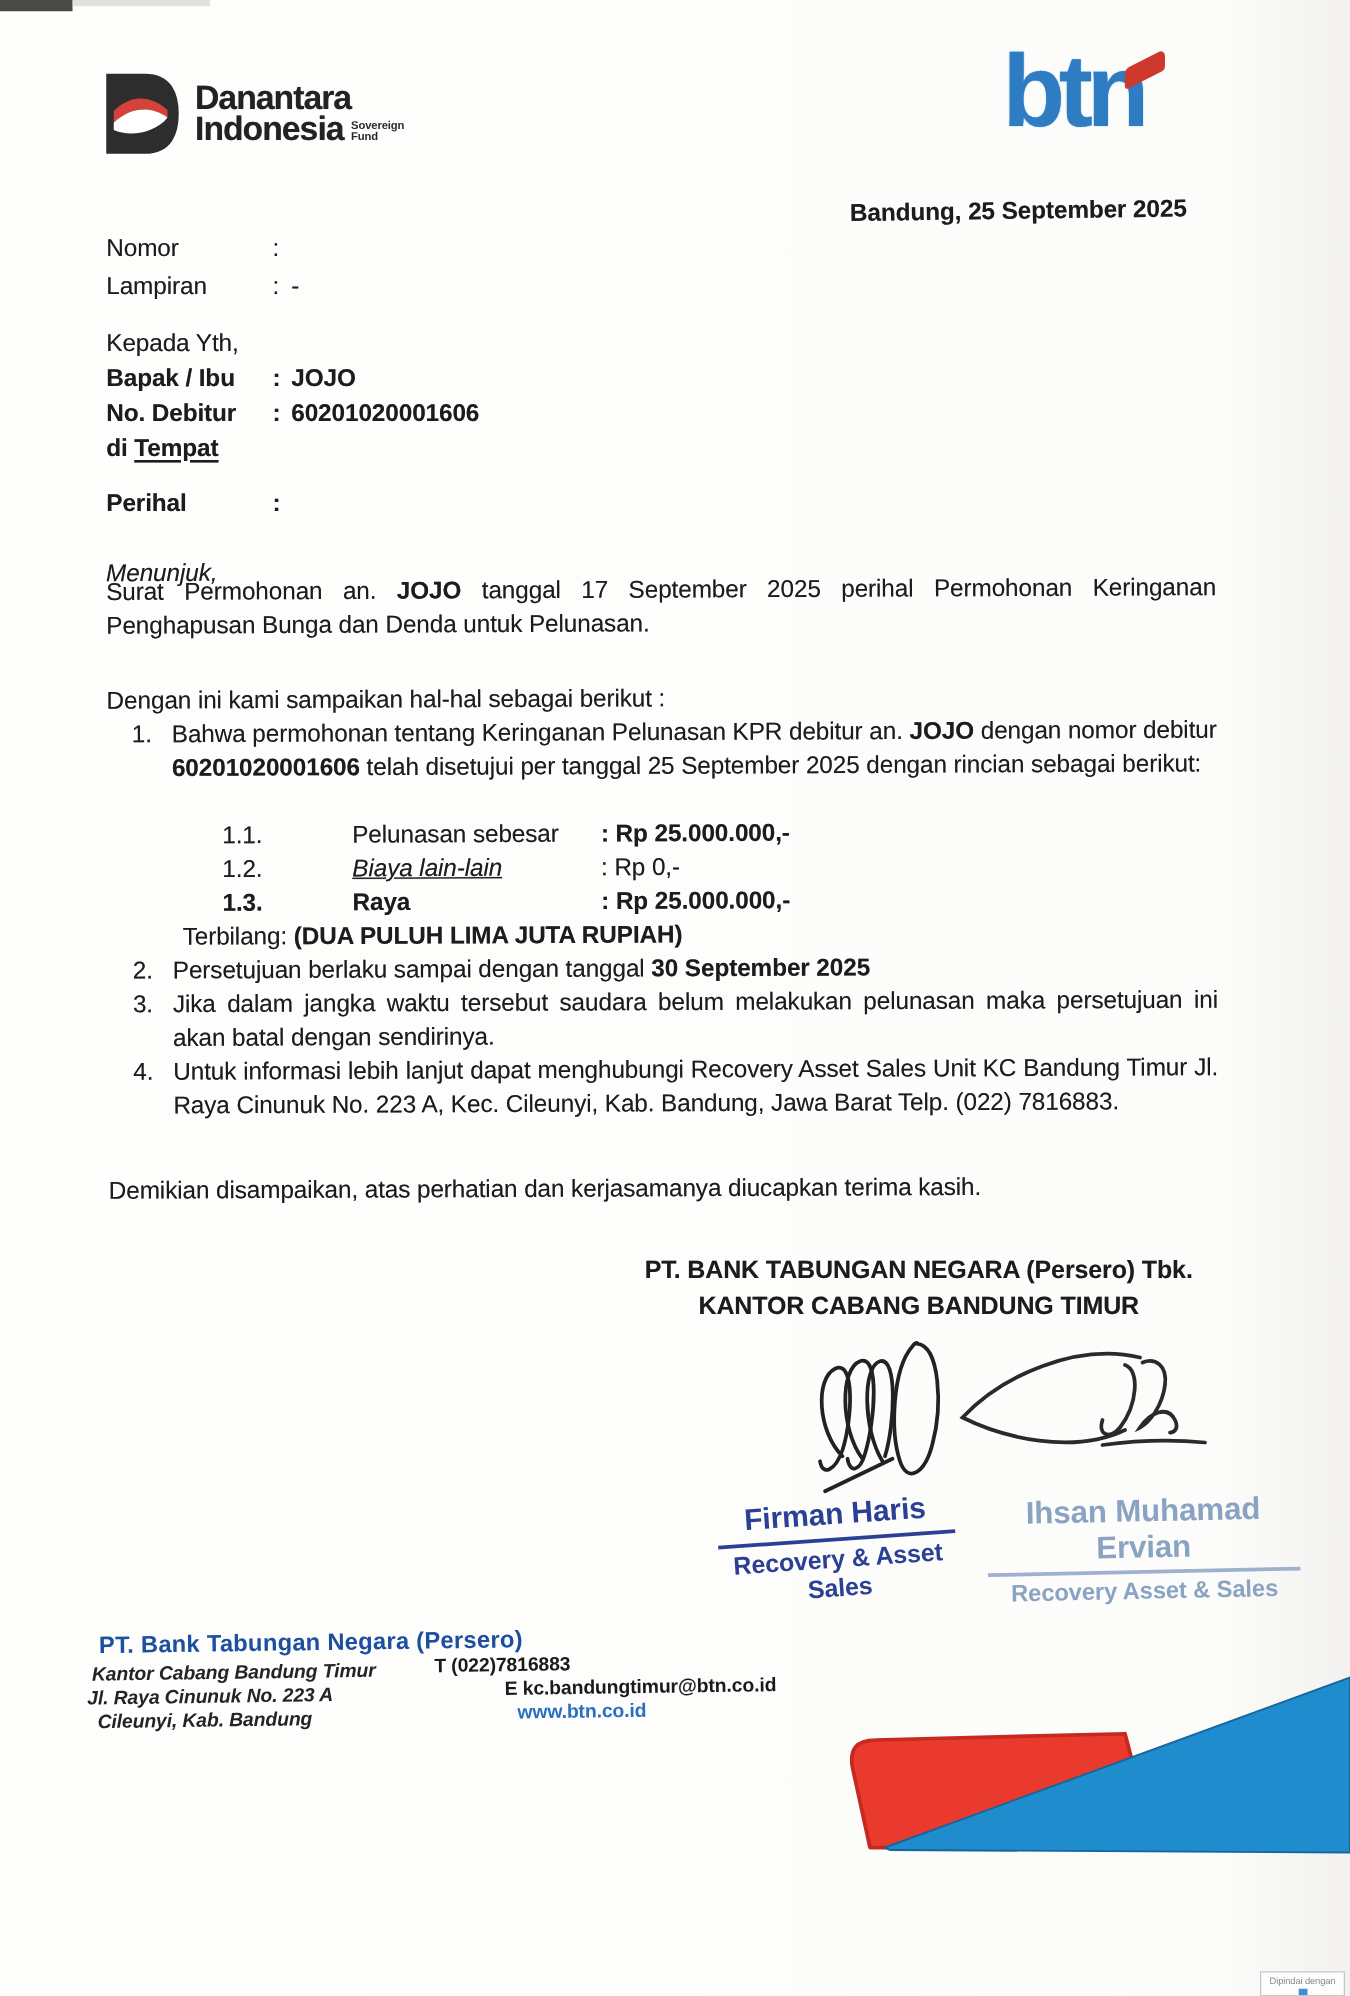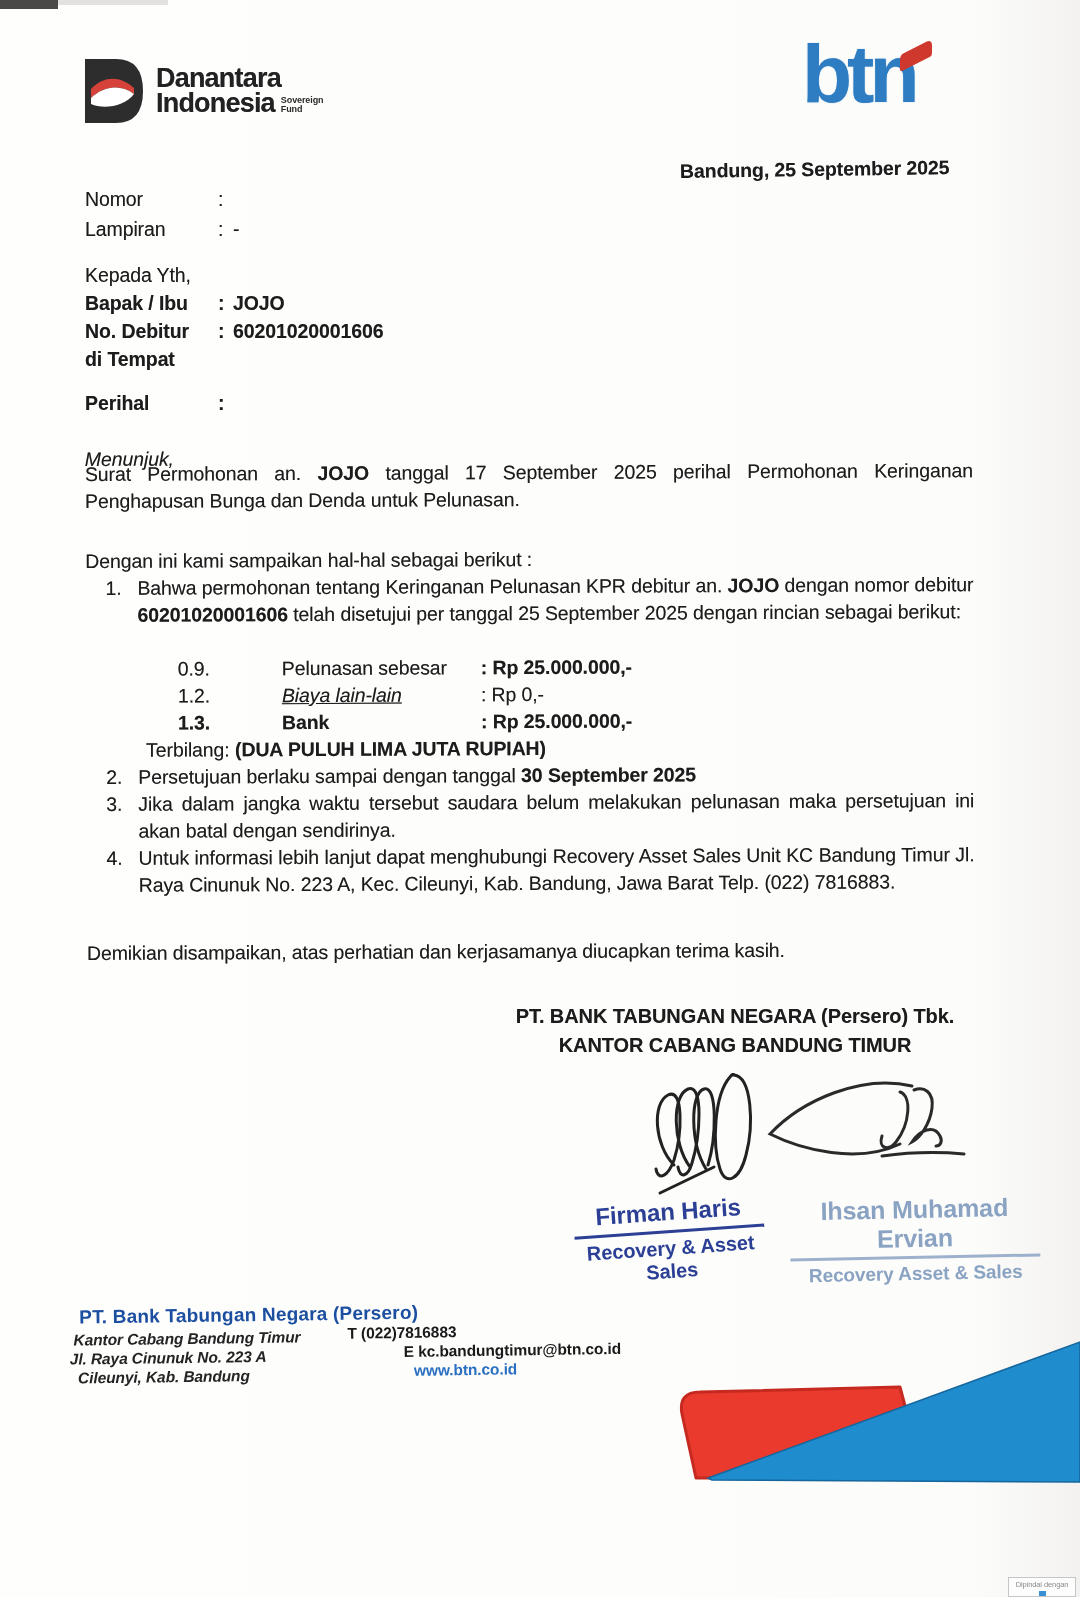--- a/index.html
+++ b/index.html
@@ -9,21 +9,21 @@
     margin:0 auto;
     background:linear-gradient(90deg,#fefefd 0%,#fcfcfb 90%,#f3f2f0 100%);
     overflow:hidden;
     font-family:"Liberation Sans",sans-serif;
     color:#1c1c1c;
     letter-spacing:-0.1px;
   }
   .abs{position:absolute;}
   .b{font-weight:bold;}
   .i{font-style:italic;text-decoration:underline;}
-  .u{text-underline-offset:3px;text-decoration-thickness:2px;text-align:right;}
+  .u{text-decoration:underline;text-underline-offset:3px;text-decoration-thickness:2px;text-align:right;}
   .body-text{font-size:19.5px;line-height:27px;text-shadow:0 0 0.5px rgba(20,20,20,0.45);}
   .kv-label{position:absolute;left:0;}
   .kv-colon{position:absolute;left:133px;}
   .kv-value{position:absolute;left:148px;white-space:nowrap;}
   .justify{text-align:justify;}
   
   .danantara-text{font-weight:800;font-size:27px;line-height:25px;color:#222;letter-spacing:-0.8px;text-shadow:0 0 0.6px rgba(0,0,0,0.5);}
   .danantara-tag{font-weight:bold;font-size:9px;line-height:9px;color:#2a2a2a;}
   .btn-word{font-weight:bold;font-size:82px;color:#2e7dc3;letter-spacing:-5px;line-height:80px;text-shadow:0 0 1px rgba(46,125,195,0.7);}
   .btn-accent{position:absolute;width:36px;height:15px;background:#cf382c;border-radius:4px 6px 2px 3px;transform:rotate(-27deg) skewX(-28deg);}
@@ -124,32 +124,32 @@
     <p class="abs body-text justify" style="left:85px;top:459px;width:888px;margin:0;"><span>Surat Permohonan an.</span> <span class="b">JOJO</span> <span>tanggal 17 September 2025  perihal Permohonan Keringanan Penghapusan Bunga dan Denda untuk Pelunasan.</span></p>
 
     <div class="abs body-text" style="left:85px;top:546px;">Dengan ini kami sampaikan hal-hal sebagai berikut :</div>
 
     <div class="num-item body-text" style="top:573px;">
       <span class="num">1.</span>
       <div class="content justify"><span>Bahwa permohonan tentang Keringanan Pelunasan KPR debitur an.</span> <span class="b">JOJO</span> <span>dengan nomor debitur</span> <span class="b">60201020001606</span> <span>telah disetujui per tanggal 25 September 2025 dengan rincian sebagai berikut:</span></div>
     </div>
 
     <div class="num-item body-text" style="top:654px;height:27px;">
-      <span class="sub-num">0.9.</span>
+      <span class="sub-num">1.1.</span>
       <span class="sub-label">Pelunasan sebesar</span>
       <span class="sub-value b">: Rp 25.000.000,-</span>
     </div>
     <div class="num-item body-text" style="top:681px;height:27px;">
       <span class="sub-num">1.2.</span>
       <span class="sub-label i">Biaya lain-lain</span>
       <span class="sub-value">: Rp 0,-</span>
     </div>
     <div class="num-item body-text" style="top:708px;height:27px;">
       <span class="sub-num b">1.3.</span>
-      <span class="sub-label b">Bank</span>
+      <span class="sub-label b">Raya</span>
       <span class="sub-value b">: Rp 25.000.000,-</span>
     </div>
 
     <div class="abs body-text" style="left:145px;top:735px;">
       <span>Terbilang:</span>
       <span class="b">(DUA PULUH LIMA JUTA RUPIAH)</span>
     </div>
 
     <div class="num-item body-text" style="top:762px;">
       <span class="num">2.</span>

